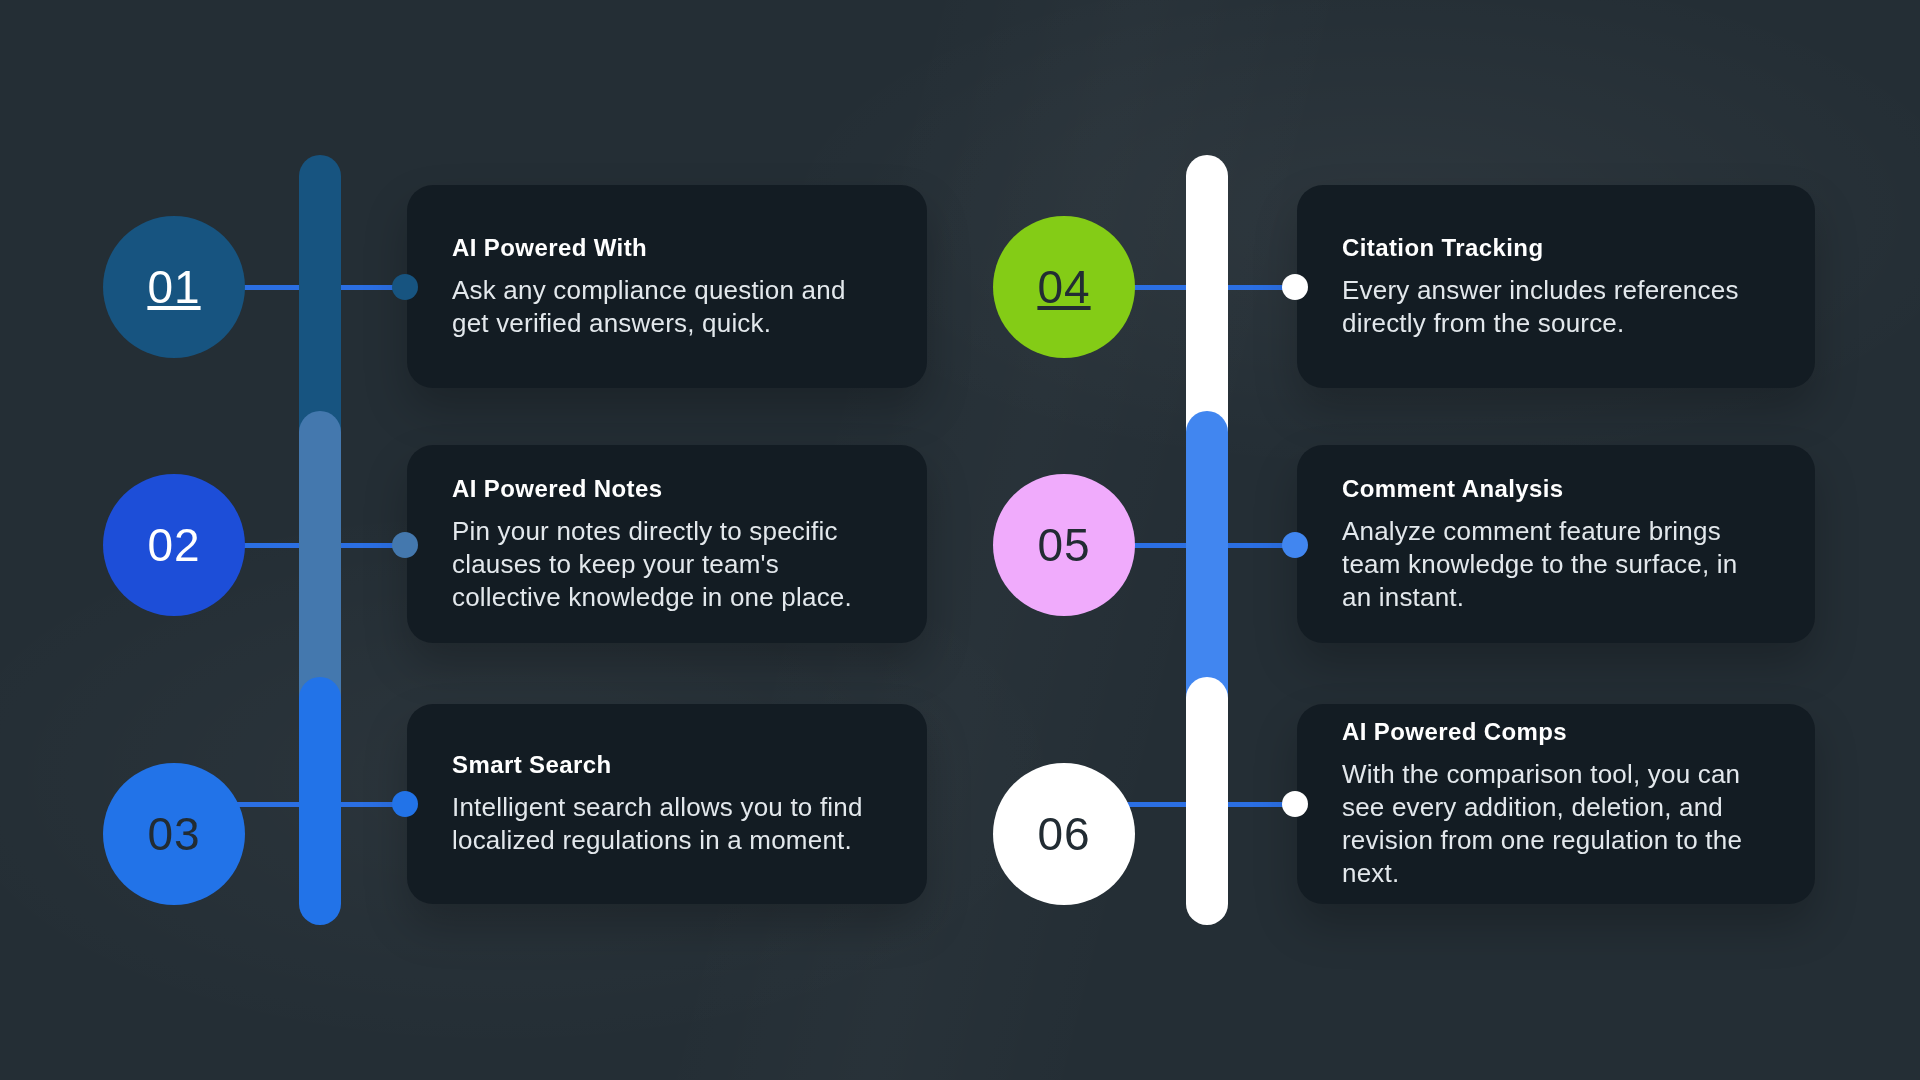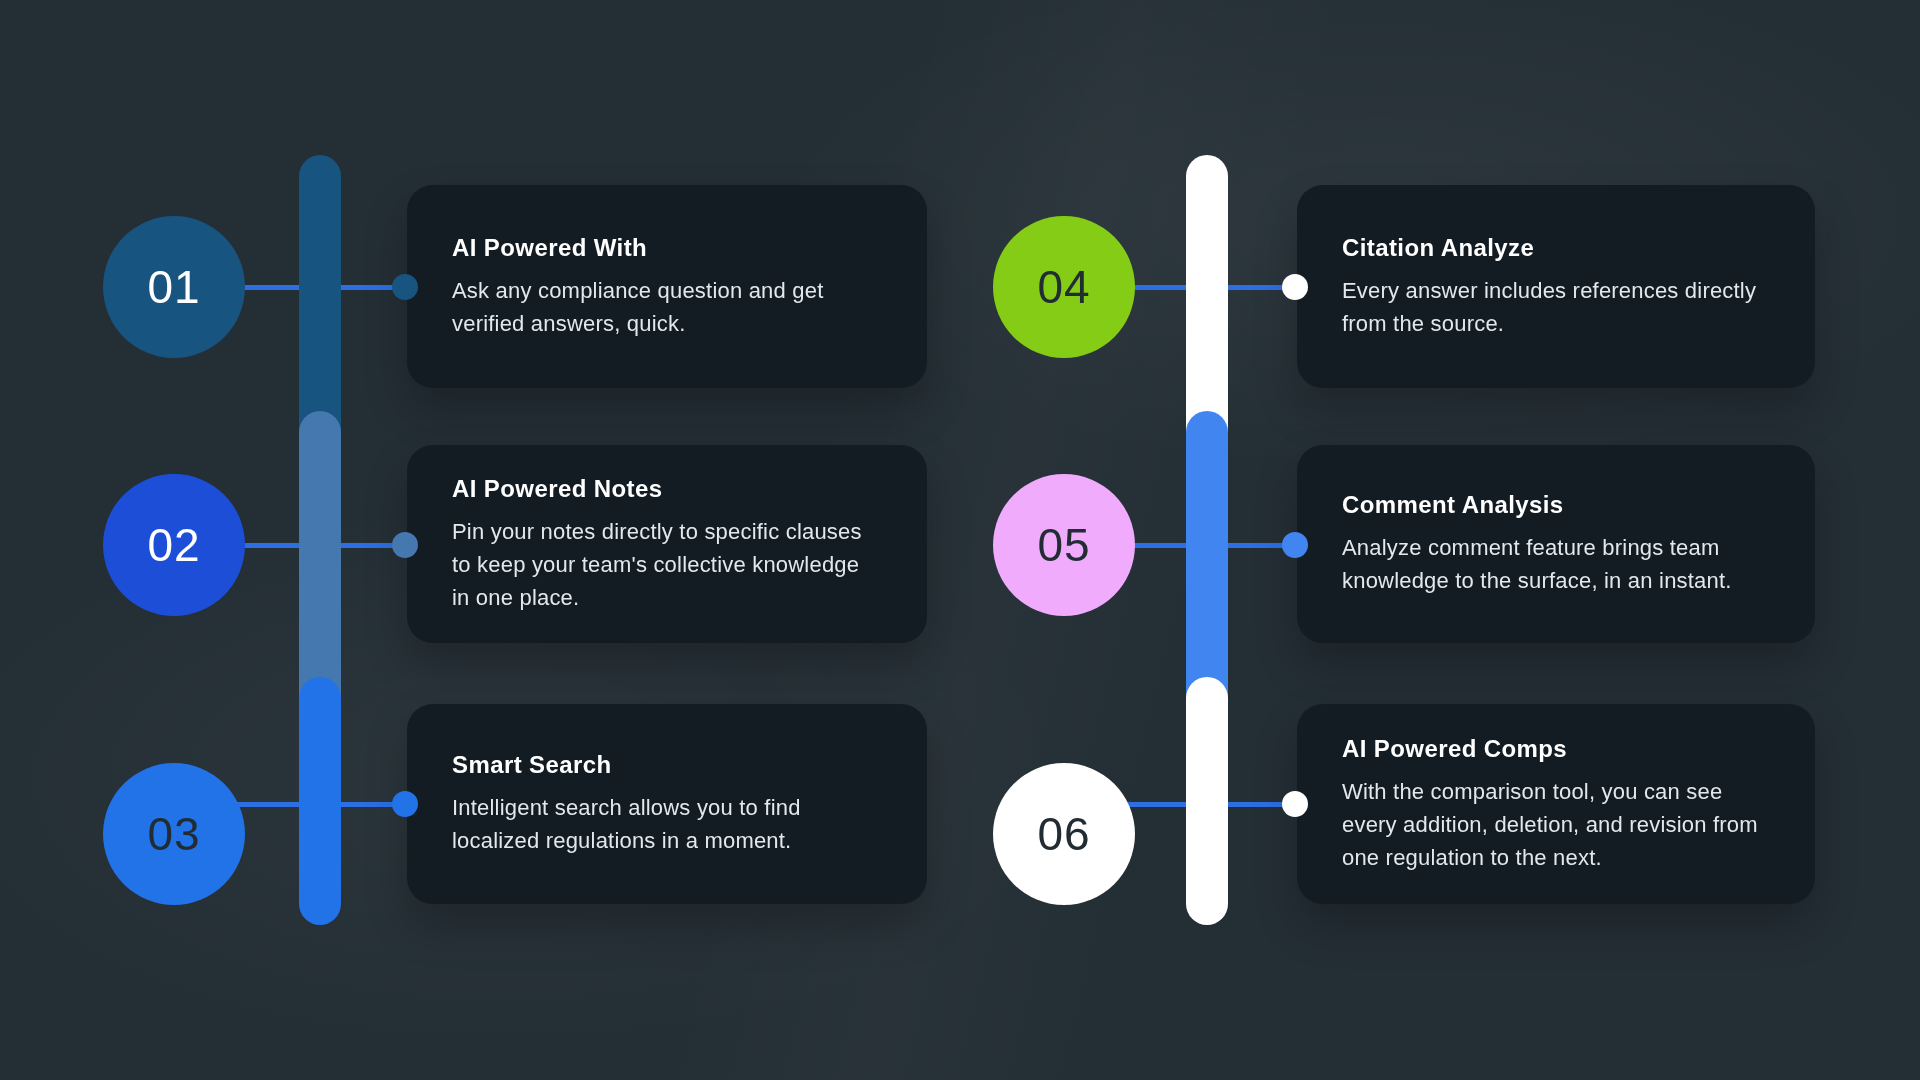--- a/index.html
+++ b/index.html
@@ -24,21 +24,21 @@
   .seg-b{top:256px;height:320px;}
   .seg-c{top:522px;height:248px;}
   
   .circle{
     position:absolute;width:142px;height:142px;border-radius:50%;z-index:3;
     display:flex;align-items:center;justify-content:center;
   }
   .circle .num{font-size:46px;letter-spacing:1px;font-weight:400;}
   .col-l .circle{left:103px;}
   .col-r .circle{left:993px;}
-  .r1 .circle{top:216px;}
+  .r1 .circle{top:216px;text-decoration:underline;}
   .r2 .circle{top:474px;}
   .r3 .circle{top:763px;}
   
   .line{position:absolute;height:5px;background:#2b6fe3;border-radius:3px;z-index:1;}
   .col-l .line{left:174px;width:231px;}
   .col-r .line{left:1064px;width:231px;}
   .r1 .line{top:285px;}
   .r2 .line{top:543px;}
   .r3 .line{top:802px;}
   
@@ -58,21 +58,21 @@
   .col-l .card{left:407px;width:520px;}
   .col-r .card{left:1297px;width:518px;}
   .r1 .card{top:185px;height:203px;}
   .r2 .card{top:445px;height:198px;}
   .r3 .card{top:704px;height:200px;}
   .card .title{
     font-size:24px;font-weight:700;color:#ffffff;
     letter-spacing:0.4px;margin-bottom:12px;
   }
   .card .desc{
-    font-size:22px;line-height:33px;color:#e3e8ec;letter-spacing:0.2px;
+    font-size:26px;line-height:33px;color:#e3e8ec;letter-spacing:0.2px;
   }
 </style>
 </head>
 <body>
 
 <div class="stage">
   <div class="glow"></div>
 
   <div>
     <div class="bar bar-left">
@@ -125,21 +125,21 @@
       <div class="seg seg-c" style="background: rgb(255, 255, 255);"></div>
     </div>
 
     <div class="col-r r1">
       <div class="line"></div>
       <div class="circle" style="background: #84cc16; color: rgb(34, 44, 51);">
         <span class="num">04</span>
       </div>
       <div class="dot" style="background: rgb(255, 255, 255);"></div>
       <div class="card">
-        <div class="title">Citation Analyze</div>
+        <div class="title">Citation Tracking</div>
         <div class="desc"> Every answer includes references directly from the source.</div>
       </div>
     </div>
 
     <div class="col-r r2">
       <div class="line"></div>
       <div class="circle" style="background: #f0abfc; color: rgb(34, 44, 51);">
         <span class="num">05</span>
       </div>
       <div class="dot" style="background: rgb(65, 134, 240);"></div>

